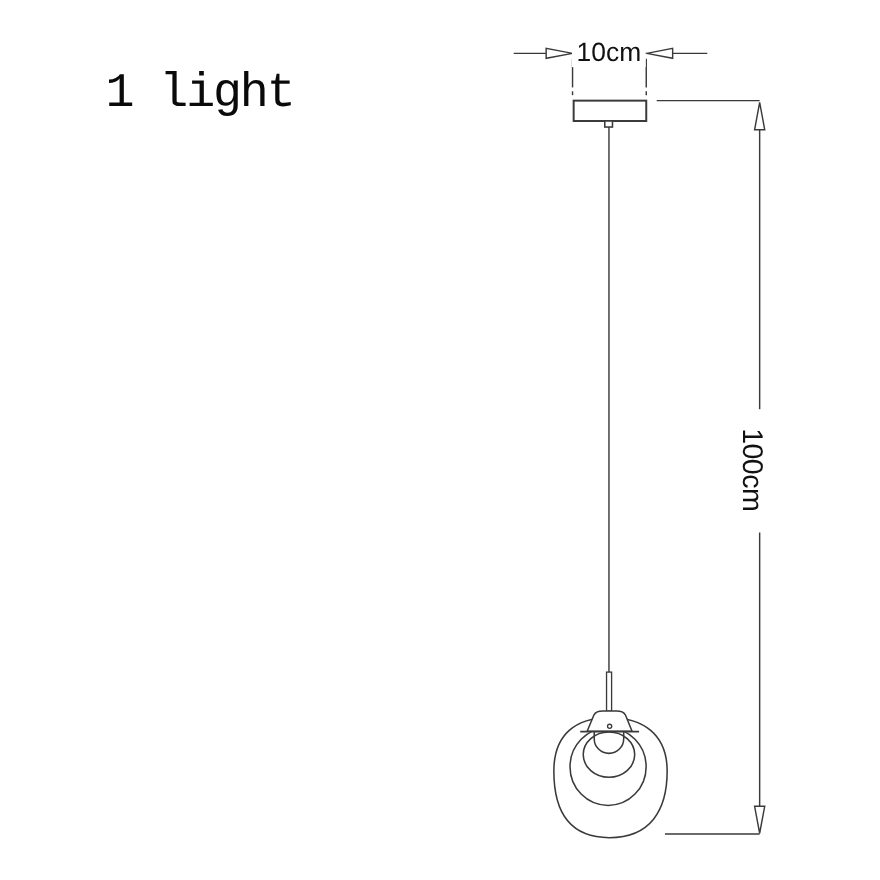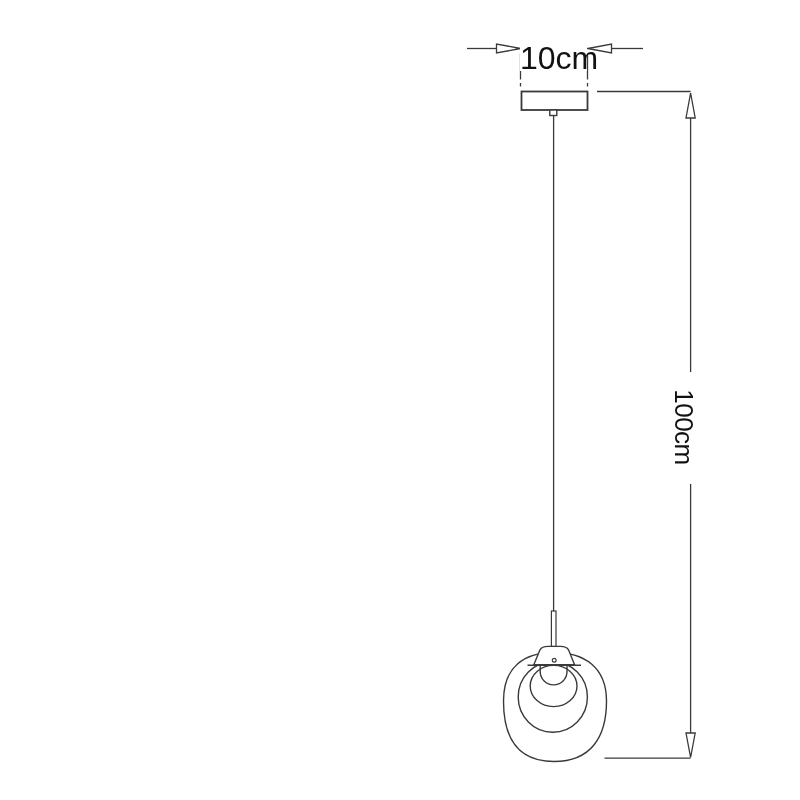--- a/index.html
+++ b/index.html
@@ -34,25 +34,25 @@
   }
   .dim-label {
     position: absolute;
     color: #111111;
     font-family: "Liberation Sans", sans-serif;
     text-align: center;
     background: #ffffff;
   }
   .dim-label-width {
     left: 520px;
-    top: 45px;
+    top: 35px;
     width: 67px;
     height: 26px;
     line-height: 26px;
-    font-size: 32px;
+    font-size: 24px;
   }
   .dim-label-height {
     left: 629px;
     top: 412px;
     width: 110px;
     height: 30px;
     line-height: 30px;
     font-size: 26px;
     transform: rotate(90deg);
     transform-origin: center center;
@@ -103,18 +103,19 @@
 
       <rect x="551.4" y="611" width="4.6" height="35.5" fill="#ffffff" stroke-width="1.2"></rect>
 
       <path d="M533.8,664.8 L540,649.8 Q542,646.4 548,646.4 L560.5,646.4 Q566.5,646.4 568.5,649.8 L574.6,664.8 Z" fill="#ffffff"></path>
       <line x1="527.5" y1="665.2" x2="581" y2="665.2" stroke-width="1.6"></line>
       <path d="M540.2,665.2 L540.2,671.5 A13.4,13.4 0 0 0 567,671.5 L567,665.2"></path>
       <circle cx="554.2" cy="660.3" r="1.9" fill="#ffffff" stroke-width="1.2"></circle>
     </g>
   </svg>
 
+  <div class="variant-title">1 light</div>
 
   <div class="dim-label dim-label-width">10cm</div>
 
   <div class="dim-label dim-label-height">100cm</div>
 
 </div>
 
 </body></html>

